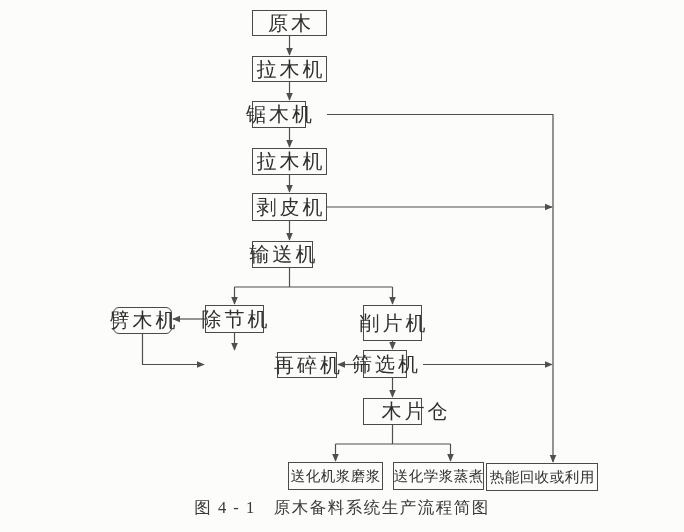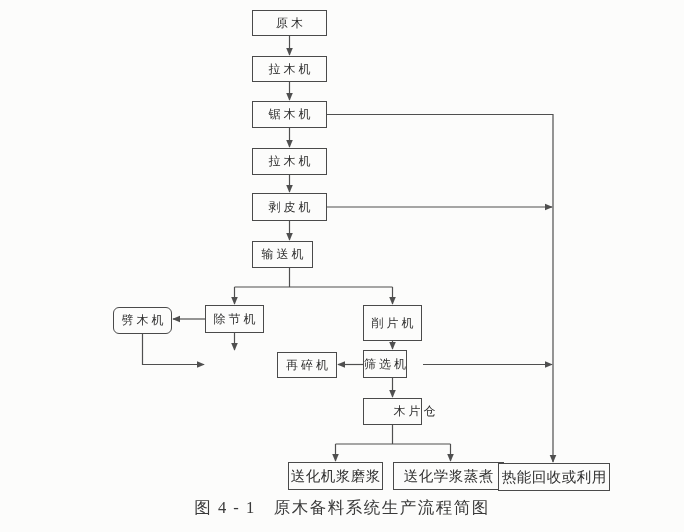--- a/index.html
+++ b/index.html
@@ -24,21 +24,21 @@
   }
   .node {
     position: absolute;
     box-sizing: border-box;
     border: 1.4px solid #4a4a4a;
     background: #fcfcfb;
     color: #2f2f2f;
     display: flex;
     align-items: center;
     justify-content: center;
-    font-size: 12px;
+    font-size: 20px;
     letter-spacing: 3px;
     text-indent: 3px; 
     white-space: nowrap;
   }
   .node.wide {
     font-size: 14.5px;
     letter-spacing: 0.5px;
     text-indent: 0.5px;
   }
   #caption {
@@ -92,21 +92,21 @@
       <path d="M327 114.5 H553 V462" marker-end="url(#arrow)"></path>
       <path d="M327 207 H552" marker-end="url(#arrow)"></path>
       <path d="M423 364.5 H552" marker-end="url(#arrow)"></path>
     </g>
   </svg>
 
   <div class="node" style="left:252px;top:10px;width:75px;height:26px;">原木</div>
 
   <div class="node" style="left:252px;top:56px;width:75px;height:26px;">拉木机</div>
 
-  <div class="node" style="left:252px;top:101px;width:75px;height:27px;">锯木机</div>
+  <div class="node" style="left:252px;top:101px;width:54px;height:27px;">锯木机</div>
 
   <div class="node" style="left:252px;top:148px;width:75px;height:27px;">拉木机</div>
 
   <div class="node" style="left:252px;top:193px;width:75px;height:28px;">剥皮机</div>
 
   <div class="node" style="left:252px;top:241px;width:61px;height:27px;">输送机</div>
 
   <div class="node" style="left:113px;top:307px;width:59px;height:27px;border-radius:6px;">劈木机</div>
 
   <div class="node" style="left:205px;top:305px;width:59px;height:28px;">除节机</div>
@@ -115,19 +115,19 @@
   <div class="node" style="left:277px;top:352px;width:60px;height:26px;">再碎机</div>
 
   <div class="node" style="left:363px;top:305px;width:59px;height:36px;">削片机</div>
 
   <div class="node" style="left:363px;top:350px;width:44px;height:28px;">筛选机</div>
 
   <div class="node" style="left:363px;top:398px;width:59px;height:27px;padding-left:44px;">木片仓</div>
 
   <div class="node wide" style="left:288px;top:462px;width:95px;height:28px;">送化机浆磨浆</div>
 
-  <div class="node wide" style="left:393px;top:462px;width:111px;height:28px;">送化学浆蒸煮</div>
+  <div class="node wide" style="left:393px;top:462px;width:91px;height:28px;">送化学浆蒸煮</div>
 
-  <div class="node wide" style="left:498px;top:463px;width:112px;height:28px;">热能回收或利用</div>
+  <div class="node wide" style="left:486px;top:463px;width:112px;height:28px;">热能回收或利用</div>
 
   <div id="caption">图 4 - 1　原木备料系统生产流程简图</div>
 
 </div>
 
 </body></html>

